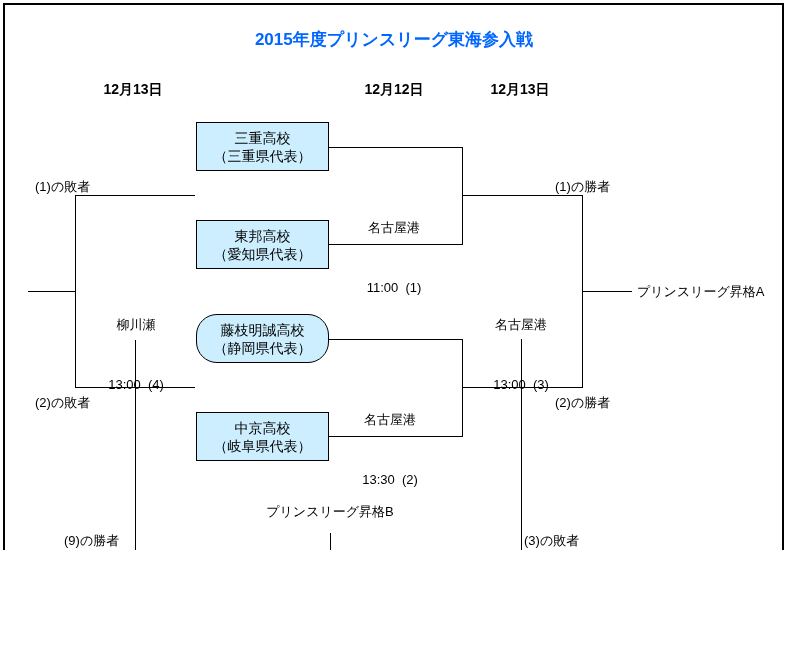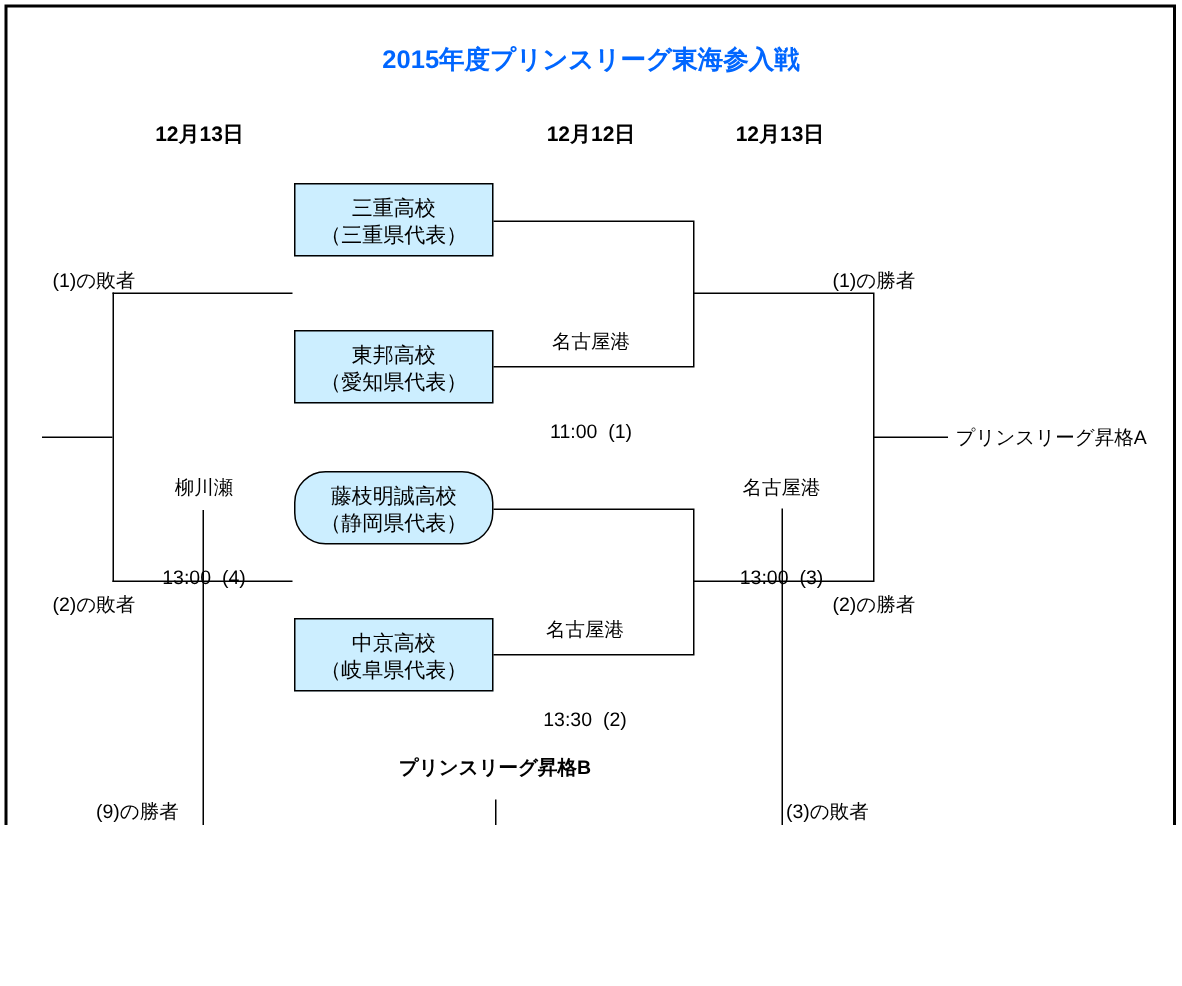--- a/index.html
+++ b/index.html
@@ -109,21 +109,21 @@
   </div>
 
   <div class="side-label" style="left:35px;top:178px;">(1)の敗者</div>
   <div class="side-label" style="left:35px;top:394px;">(2)の敗者</div>
   <div class="side-label" style="left:555px;top:178px;">(1)の勝者</div>
   <div class="side-label" style="left:555px;top:394px;">(2)の勝者</div>
   <div class="side-label" style="left:64px;top:532px;">(9)の勝者</div>
   <div class="side-label" style="left:524px;top:532px;">(3)の敗者</div>
 
   <div class="side-label" style="left:637px;top:283px;">プリンスリーグ昇格A</div>
-  <div class="side-label" style="left:330px;top:503px;transform:translateX(-50%);font-weight:bold;">プリンスリーグ昇格B</div>
+  <div class="side-label" style="left:330px;top:503px;transform:translateX(-50%);">プリンスリーグ昇格B</div>
 
   <div class="final-line">
     <span class="date">12月19日</span><span>名古屋港 06:00  (5)</span>
   </div>
 
   <div class="note">但し、(5)については1回戦と同じ対戦カードになった場合は実施せず、1回戦の結果を優先する。</div>
 
 </div>
 
 </body></html>

